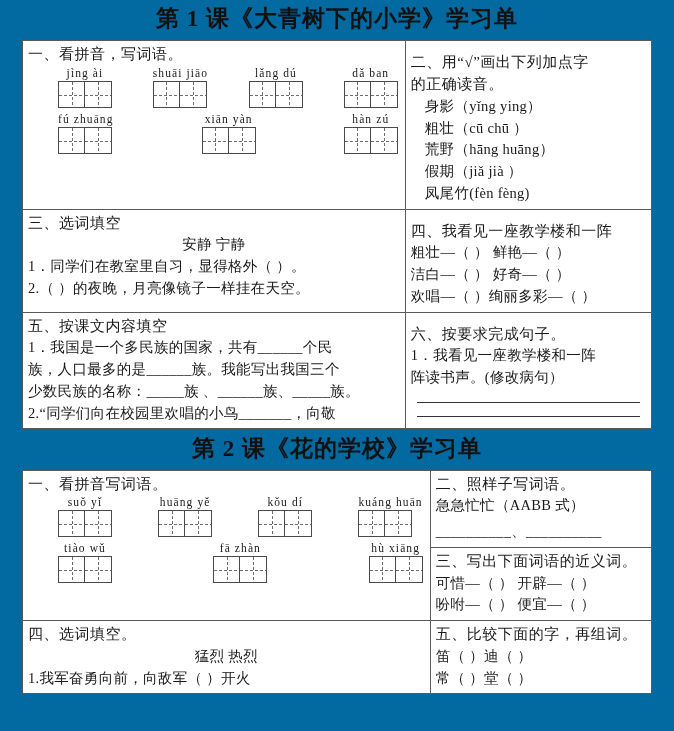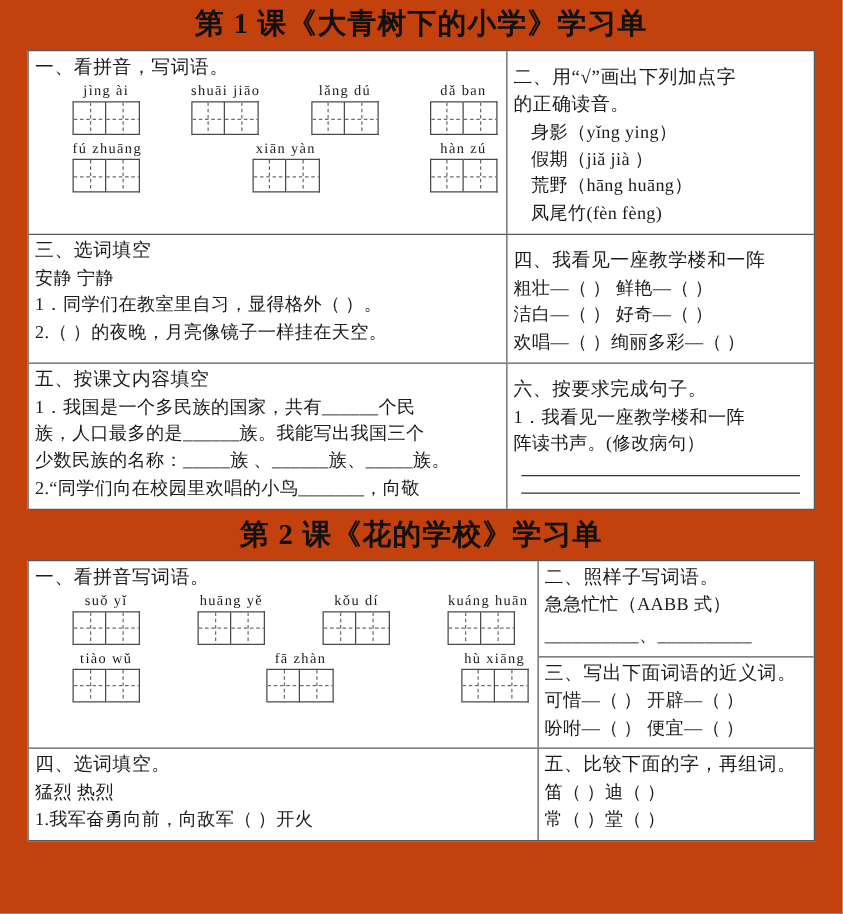--- a/index.html
+++ b/index.html
@@ -12,21 +12,21 @@
     height: 731px;
     overflow: hidden;
     font-family: "Liberation Serif", "DejaVu Serif", serif;
     color: #1a1a1a;
     position: relative;
   }
   .page {
     width: 674px;
     height: 731px;
     position: relative;
-    background: #c2410c;
+    background: #0369a1;
   }
 
   
   .wtitle {
     text-align: center;
     font-family: "Liberation Serif", "DejaVu Serif", serif;
     font-weight: bold;
     font-size: 23px;
     letter-spacing: 1px;
     color: #111;
@@ -64,21 +64,21 @@
     letter-spacing: 0.5px;
     white-space: nowrap;
   }
   .htxt.head { font-size: 15px; }
   .btxt {
     font-size: 14.5px;
     line-height: 1.5;
     letter-spacing: 0.3px;
     white-space: nowrap;
   }
-  .center { }
+  .center { text-align: center; }
   .indent { padding-left: 14px; }
 
   
   .pygroup {
     display: flex;
     justify-content: space-between;
     padding: 1px 2px 4px 2px;
   }
   .pyitem { text-align: center; margin-left: 28px; }
   .pylabel {
@@ -195,22 +195,23 @@
                 <div class="tzcell"></div>
               </div>
           </div>
         </div>
       </div>
 
       <div class="cell right-1">
         <div class="htxt head">二、用“√”画出下列加点字</div>
         <div class="htxt head">的正确读音。</div>
         <div class="btxt indent">身影（yǐng    ying）</div>
+        <div class="btxt indent">粗壮（cū     chū ）</div>
+        <div class="btxt indent">荒野（hāng  huāng）</div>
         <div class="btxt indent">假期（jiǎ     jià ）</div>
-        <div class="btxt indent">荒野（hāng  huāng）</div>
         <div class="btxt indent">凤尾竹(fèn     fèng)</div>
       </div>
     </div>
 
     <div class="srow">
       <div class="cell left-1">
         <div class="htxt head">三、选词填空</div>
         <div class="btxt center">安静    宁静</div>
         <div class="btxt">1．同学们在教室里自习，显得格外（            ）。</div>
         <div class="btxt">2.（        ）的夜晚，月亮像镜子一样挂在天空。</div>

